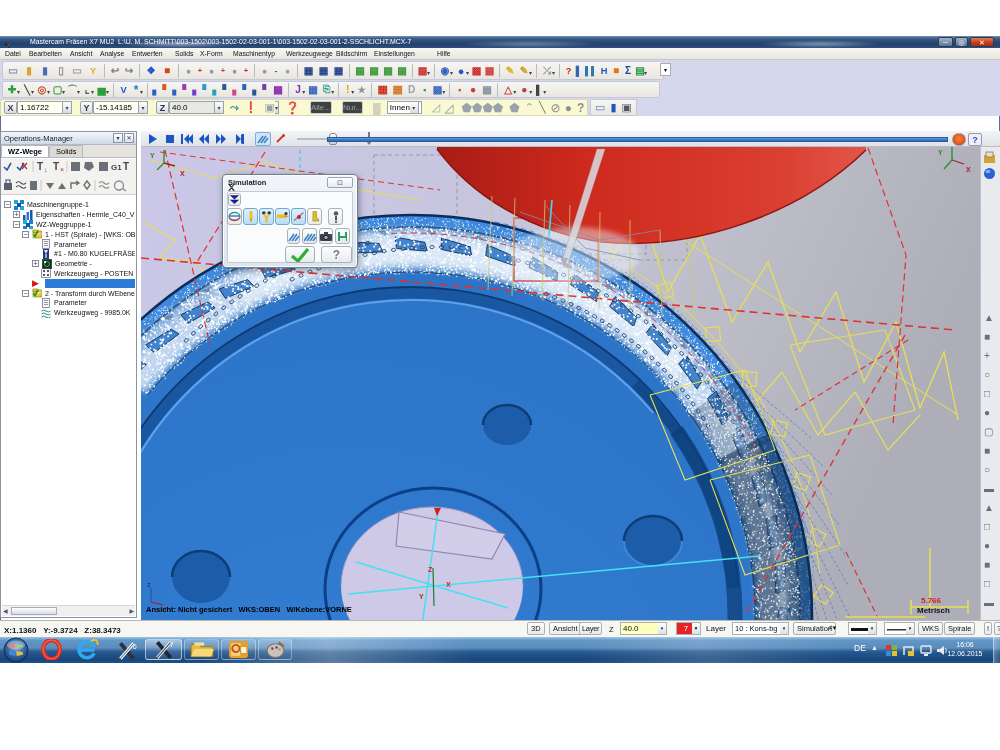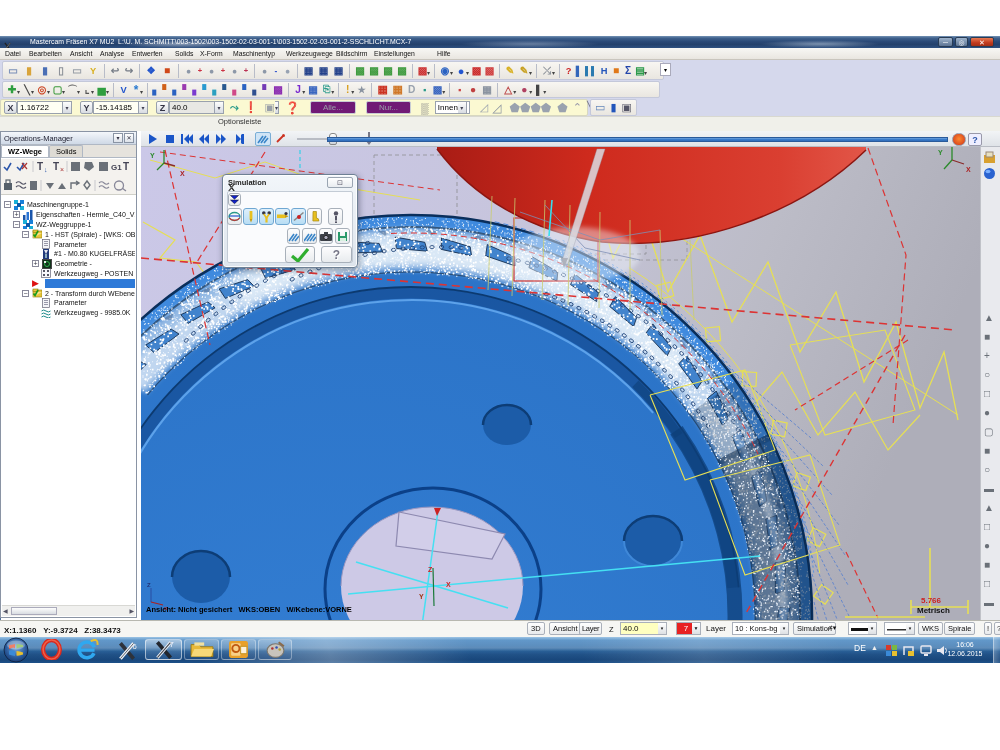--- a/index.html
+++ b/index.html
@@ -15,21 +15,21 @@
 .mi { position:absolute; top:2px; }
 #toolzone { position:absolute; left:0; top:24px; width:1000px; height:56px; background:#d5d8ec; }
 .trow1 { position:absolute; display:flex; align-items:center; background:linear-gradient(#f8f6f2,#e9e6e0); border:1px solid #c4c8da; border-radius:2px; }
 .tic { display:inline-flex; align-items:center; justify-content:center; height:16px; }
 .tsep { width:1px; height:14px; background:#b8bcc8; margin:0 3px; display:inline-block; }
 .tdrop { font-size:6px; color:#444; margin:4px 1px 0 -2px; }
 .xyz { display:inline-flex; align-items:center; }
 .xyzlbl { width:13px; height:13px; background:linear-gradient(#fdfdfd,#d8dce2); border:1px solid #99a1ad; border-radius:2px; font-size:9px; font-weight:bold; color:#334; text-align:center; line-height:12px; }
 .xyzfld { width:46px; height:13px; border:1px solid #99a1ad; font-size:8px; font-family:"Liberation Sans"; padding:0 2px; background:#fffff4; }
 .fdrop { width:9px; height:13px; background:linear-gradient(#fdfdfd,#d8dce2); border:1px solid #99a1ad; border-left:none; font-size:6px; text-align:center; line-height:12px; color:#445; }
-.gbtn { color:#9aa0a8; font-size:8px; border:1px solid #c8ccd4; background:#701a75; padding:1px 12px; border-radius:2px; }
+.gbtn { color:#9aa0a8; font-size:8px; border:1px solid #c8ccd4; background:#404040; padding:1px 0; border-radius:2px; }
 .combo { display:inline-flex; align-items:center; height:13px; border:1px solid #99a1ad; background:#fff; font-size:8px; padding:0 2px; }
 #optbar { position:absolute; left:0; top:80px; width:1000px; height:15px; background:#f0f0ea; border-top:1px solid #d8d8d0; color:#333; font-size:7.5px; }
 #leftpanel { position:absolute; left:0; top:95px; width:137px; height:487px; background:#fff; border:1px solid #8a94a4; }
 #lph { position:absolute; left:0; top:0; width:135px; height:13px; background:linear-gradient(#f4f7fb,#cfd9e6); border-bottom:1px solid #b0b8c4; font-size:7.5px; color:#223; padding:2px 0 0 3px; }
 .lphb { position:absolute; top:1px; width:10px; height:10px; background:linear-gradient(#fff,#dde2ea); border:1px solid #8a94a4; font-size:6px; text-align:center; line-height:9px; color:#334; }
 #lptabs { position:absolute; left:0; top:13px; width:135px; height:13px; background:#e6e3dd; display:flex; border-bottom:1px solid #b0b8c4; }
 .lptab { font-size:7.5px; padding:1px 6px 0; border:1px solid #b0b8c4; border-bottom:none; border-radius:2px 2px 0 0; }
 #lptb { position:absolute; left:0; top:27px; width:135px; height:36px; background:#f4f2ee; border-bottom:1px solid #d0d0c8; }
 .trow { display:flex; align-items:center; height:9.8px; font-size:7px; white-space:nowrap; overflow:hidden; color:#111; }
 .pm { width:7px; height:7px; border:1px solid #889; background:#fff; font-size:7px; line-height:5px; text-align:center; color:#334; margin-right:2px; flex:none; }
@@ -396,21 +396,20 @@
 <span style="margin-left:4px;color:#8a8f96;font-size:12px">●</span>
 <span style="margin-left:5px;color:#889;font-size:12px;font-weight:bold">?</span>
 </div>
   <div class="trow1" style="left:590px;top:39px;height:17px;padding:0 4px">
         <span style="color:#6688bb;font-size:11px">▭</span>
 <span style="margin-left:5px;color:#2255bb;font-size:11px">▮</span>
 <span style="margin-left:5px;color:#556;font-size:11px">▣</span>
       </div>
   <span style="position:absolute;left:660px;top:3px;width:11px;height:13px;background:#fff;border:1px solid #aab;font-size:6px;text-align:center;line-height:12px">▾</span>
  </div>
- <div id="optbar"><span style="margin-left:218px">Optionsleiste</span></div>
  <div id="viewport">
   <div style="position:absolute;left:0;top:16px"><svg id="scene" width="839" height="473" viewBox="141 147 839 473">
 <defs>
 <linearGradient id="bgg" x1="0" y1="0" x2="1" y2="0.25">
  <stop offset="0" stop-color="#cbc8e8"></stop>
               <stop offset="0.45" stop-color="#c7c5dd"></stop>
  <stop offset="0.75" stop-color="#bcbcc7"></stop>
               <stop offset="1" stop-color="#aeaeb9"></stop>
 </linearGradient>
 <linearGradient id="toolg" x1="0" y1="0" x2="1" y2="0">

